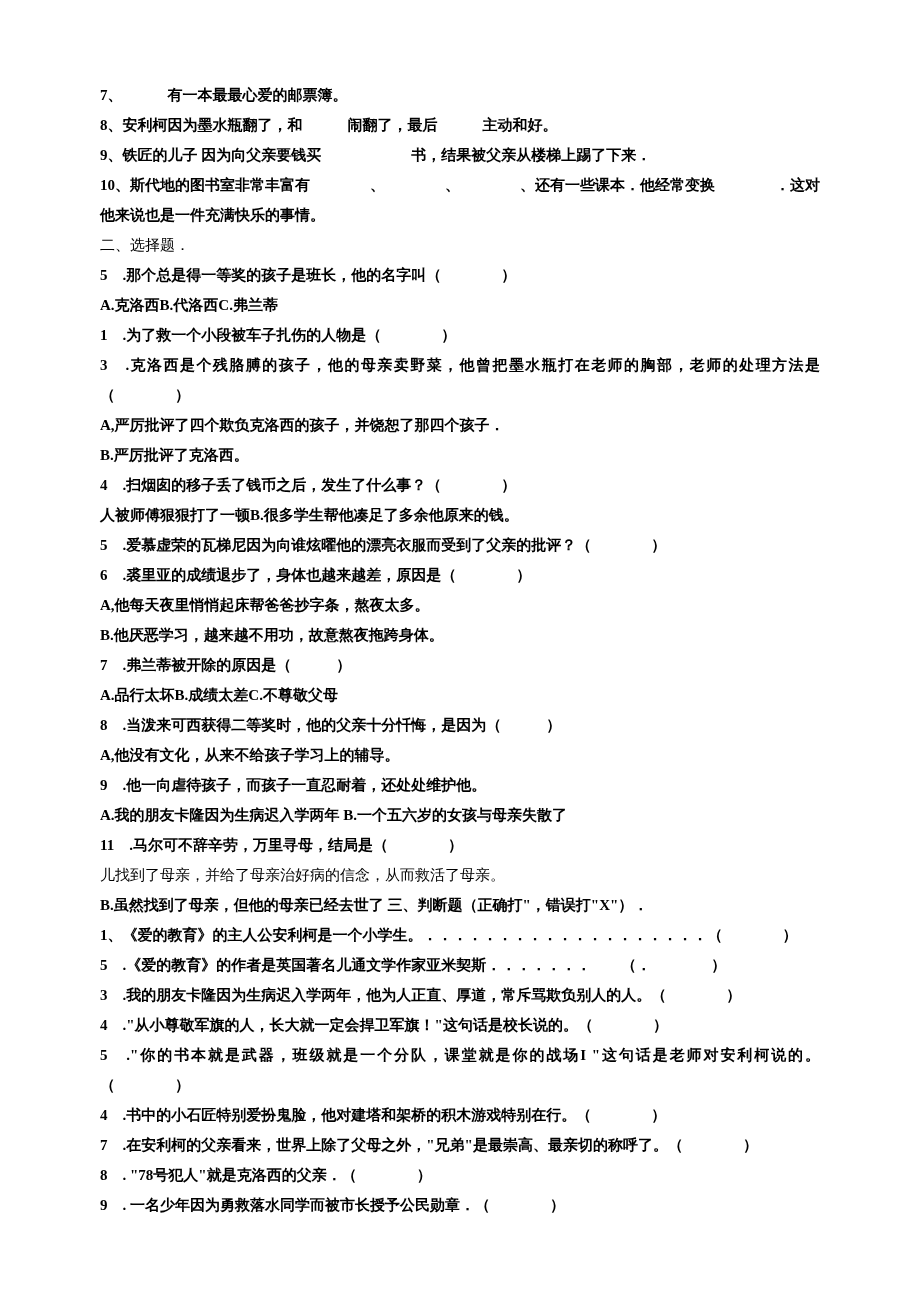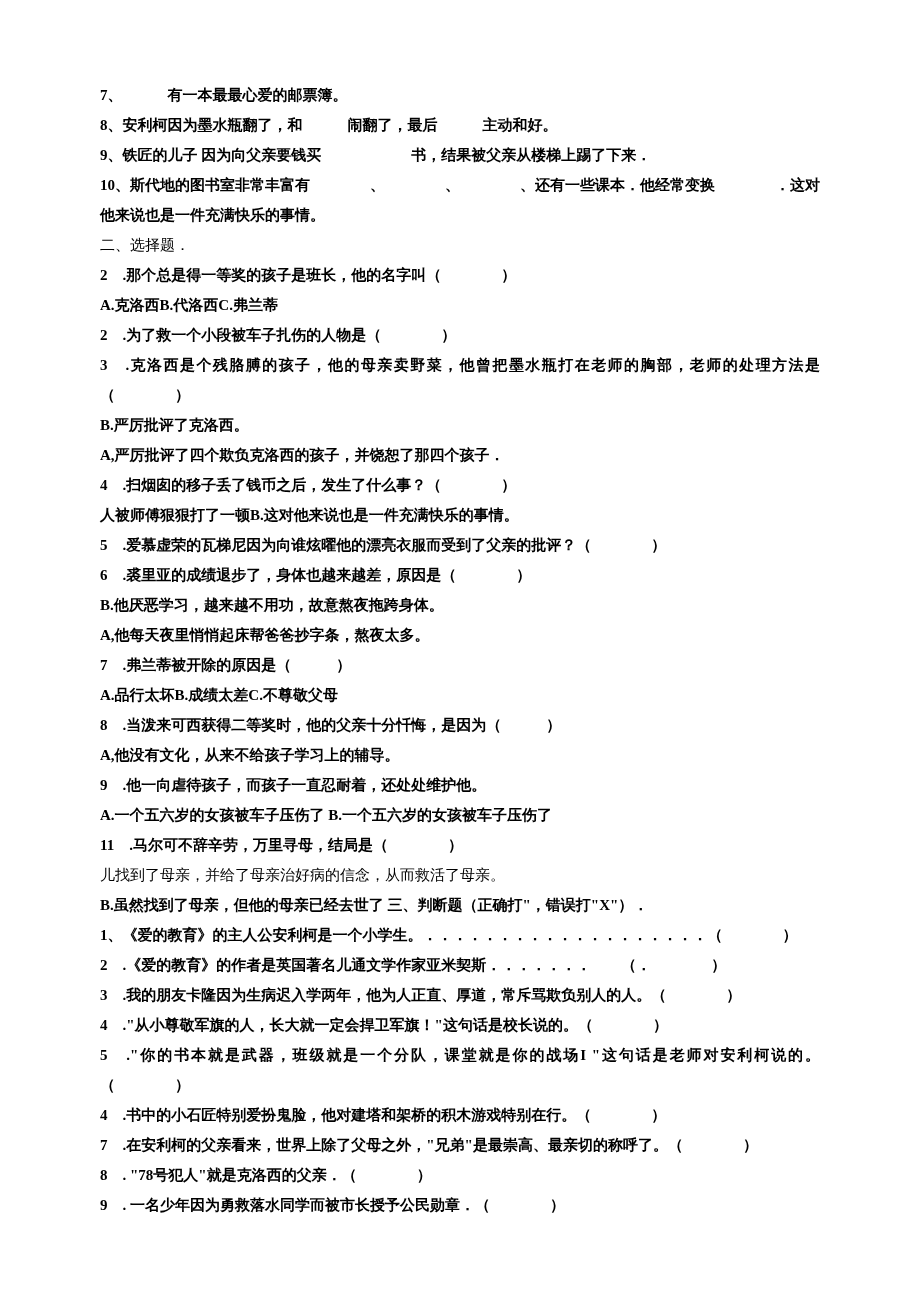--- a/index.html
+++ b/index.html
@@ -31,54 +31,54 @@
 
 <div class="page">
 
   <p class="question"><span class="bold">7、　　　有一本最最心爱的邮票簿。</span></p>
   <p class="question"><span class="bold">8、安利柯因为墨水瓶翻了，和　　　闹翻了，最后　　　主动和好。</span></p>
   <p class="question"><span class="bold">9、铁匠的儿子 因为向父亲要钱买　　　　　　书，结果被父亲从楼梯上踢了下来．</span></p>
   <p class="question"><span class="bold">10、斯代地的图书室非常丰富有　　　　、　　　　、　　　　、还有一些课本．他经常变换　　　　．这对他来说也是一件充满快乐的事情。</span></p>
 
   <p class="question">二、选择题．</p>
 
-  <p class="question"><span class="bold">2　.那个总是得一等奖的孩子是班长，他的名字叫（　　　　）</span></p>
+  <p class="question"><span class="bold">5　.那个总是得一等奖的孩子是班长，他的名字叫（　　　　）</span></p>
   <p class="question bold">A.克洛西B.代洛西C.弗兰蒂</p>
 
-  <p class="question"><span class="bold">2　.为了救一个小段被车子扎伤的人物是（　　　　）</span></p>
+  <p class="question"><span class="bold">1　.为了救一个小段被车子扎伤的人物是（　　　　）</span></p>
 
   <p class="question"><span class="bold">3　.克洛西是个残胳膊的孩子，他的母亲卖野菜，他曾把墨水瓶打在老师的胸部，老师的处理方法是（　　　　）</span></p>
+  <p class="question bold">A,严厉批评了四个欺负克洛西的孩子，并饶恕了那四个孩子．</p>
   <p class="question bold">B.严厉批评了克洛西。</p>
-  <p class="question bold">A,严厉批评了四个欺负克洛西的孩子，并饶恕了那四个孩子．</p>
 
   <p class="question"><span class="bold">4　.扫烟囱的移子丢了钱币之后，发生了什么事？（　　　　）</span></p>
-  <p class="question bold">人被师傅狠狠打了一顿B.这对他来说也是一件充满快乐的事情。</p>
+  <p class="question bold">人被师傅狠狠打了一顿B.很多学生帮他凑足了多余他原来的钱。</p>
 
   <p class="question"><span class="bold">5　.爱慕虚荣的瓦梯尼因为向谁炫曜他的漂亮衣服而受到了父亲的批评？（　　　　）</span></p>
 
   <p class="question"><span class="bold">6　.裘里亚的成绩退步了，身体也越来越差，原因是（　　　　）</span></p>
+  <p class="question bold">A,他每天夜里悄悄起床帮爸爸抄字条，熬夜太多。</p>
   <p class="question bold">B.他厌恶学习，越来越不用功，故意熬夜拖跨身体。</p>
-  <p class="question bold">A,他每天夜里悄悄起床帮爸爸抄字条，熬夜太多。</p>
 
   <p class="question"><span class="bold">7　.弗兰蒂被开除的原因是（　　　）</span></p>
   <p class="question bold">A.品行太坏B.成绩太差C.不尊敬父母</p>
 
   <p class="question"><span class="bold">8　.当泼来可西获得二等奖时，他的父亲十分忏悔，是因为（　　　）</span></p>
   <p class="question bold">A,他没有文化，从来不给孩子学习上的辅导。</p>
 
   <p class="question"><span class="bold">9　.他一向虐待孩子，而孩子一直忍耐着，还处处维护他。</span></p>
 
-  <p class="question bold">A.一个五六岁的女孩被车子压伤了 B.一个五六岁的女孩被车子压伤了</p>
+  <p class="question bold">A.我的朋友卡隆因为生病迟入学两年 B.一个五六岁的女孩与母亲失散了</p>
 
   <p class="question"><span class="bold">11　.马尔可不辞辛劳，万里寻母，结局是（　　　　）</span></p>
   <p class="question">儿找到了母亲，并给了母亲治好病的信念，从而救活了母亲。</p>
   <p class="question bold">B.虽然找到了母亲，但他的母亲已经去世了 三、判断题（正确打"，错误打"X"）．</p>
 
   <p class="question bold">1、《爱的教育》的主人公安利柯是一个小学生。．．．．．．．．．．．．．．．．．．．（　　　　）</p>
-  <p class="question bold">2　.《爱的教育》的作者是英国著名儿通文学作家亚米契斯．．．．．．．　　（．　　　　）</p>
+  <p class="question bold">5　.《爱的教育》的作者是英国著名儿通文学作家亚米契斯．．．．．．．　　（．　　　　）</p>
   <p class="question bold">3　.我的朋友卡隆因为生病迟入学两年，他为人正直、厚道，常斥骂欺负别人的人。（　　　　）</p>
   <p class="question bold">4　."从小尊敬军旗的人，长大就一定会捍卫军旗！"这句话是校长说的。（　　　　）</p>
   <p class="question bold">5　."你的书本就是武器，班级就是一个分队，课堂就是你的战场I "这句话是老师对安利柯说的。（　　　　）</p>
   <p class="question bold">4　.书中的小石匠特别爱扮鬼脸，他对建塔和架桥的积木游戏特别在行。（　　　　）</p>
   <p class="question bold">7　.在安利柯的父亲看来，世界上除了父母之外，"兄弟"是最崇高、最亲切的称呼了。（　　　　）</p>
   <p class="question bold">8　. "78号犯人"就是克洛西的父亲．（　　　　）</p>
   <p class="question bold">9　. 一名少年因为勇救落水同学而被市长授予公民勋章．（　　　　）</p>
 
 </div>
 

